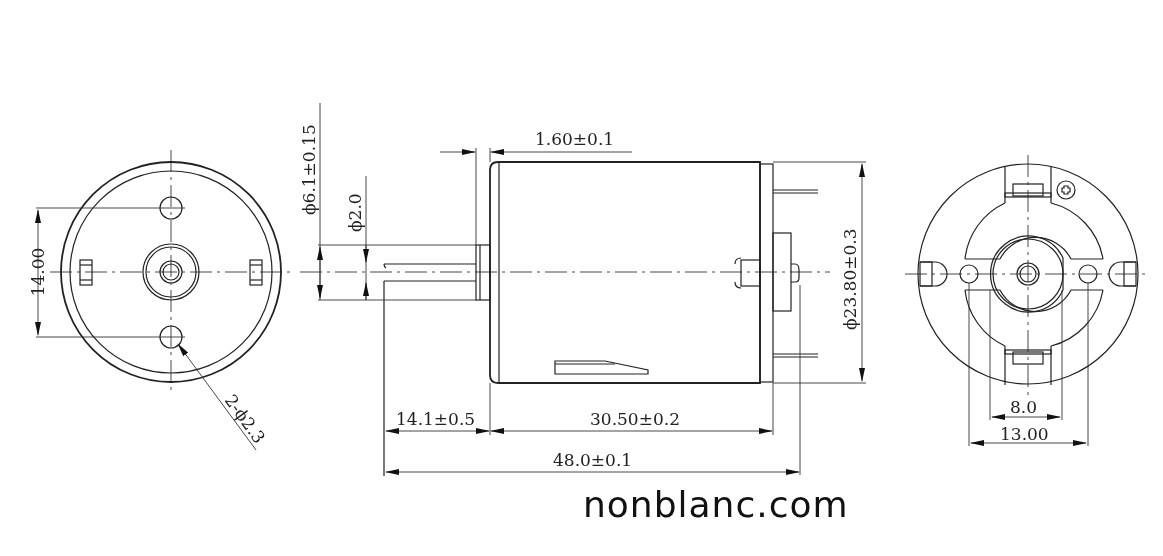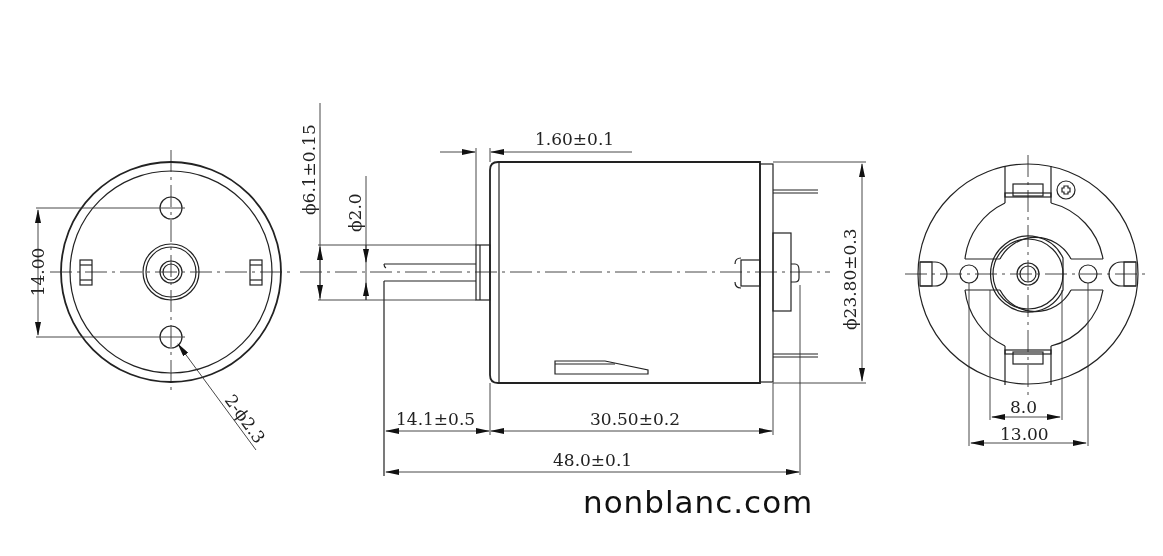--- a/index.html
+++ b/index.html
@@ -4,21 +4,21 @@
 <style>
   html, body { margin: 0; padding: 0; background: #ffffff; }
   body { width: 1163px; height: 556px; position: relative; overflow: hidden; }
   svg { position: absolute; left: 0; top: 0; }
   .ln { stroke: #222; fill: none; stroke-width: 1.2; }
   .thk { stroke: #222; fill: none; stroke-width: 1.8; }
   .thin { stroke: #333; fill: none; stroke-width: 0.9; }
   .ctr { stroke: #333; fill: none; stroke-width: 0.9; stroke-dasharray: 22 5 3 5; }
   .dim { font-family: "DejaVu Serif", "Liberation Serif", serif; font-size: 17px; fill: #222; }
   .arrow { fill: #111; }
-  .watermark { position: absolute; left: 583px; top: 484px; font-family: "DejaVu Sans", "Liberation Sans", sans-serif; font-size: 31px; color: #111; letter-spacing: 1px; }
+  .watermark { position: absolute; left: 583px; top: 484px; font-family: "DejaVu Sans", "Liberation Sans", sans-serif; font-size: 36px; color: #111; letter-spacing: 1px; }
 </style>
 </head>
 <body>
 
 <svg width="1163" height="556" viewBox="0 0 1163 556">
   <defs>
     <marker id="ar" markerWidth="14" markerHeight="6" refX="13" refY="3" orient="auto" markerUnits="userSpaceOnUse">
       <path d="M0,0 L14,3 L0,6 z" class="arrow"></path>
     </marker>
     <marker id="al" markerWidth="14" markerHeight="6" refX="1" refY="3" orient="auto" markerUnits="userSpaceOnUse">

